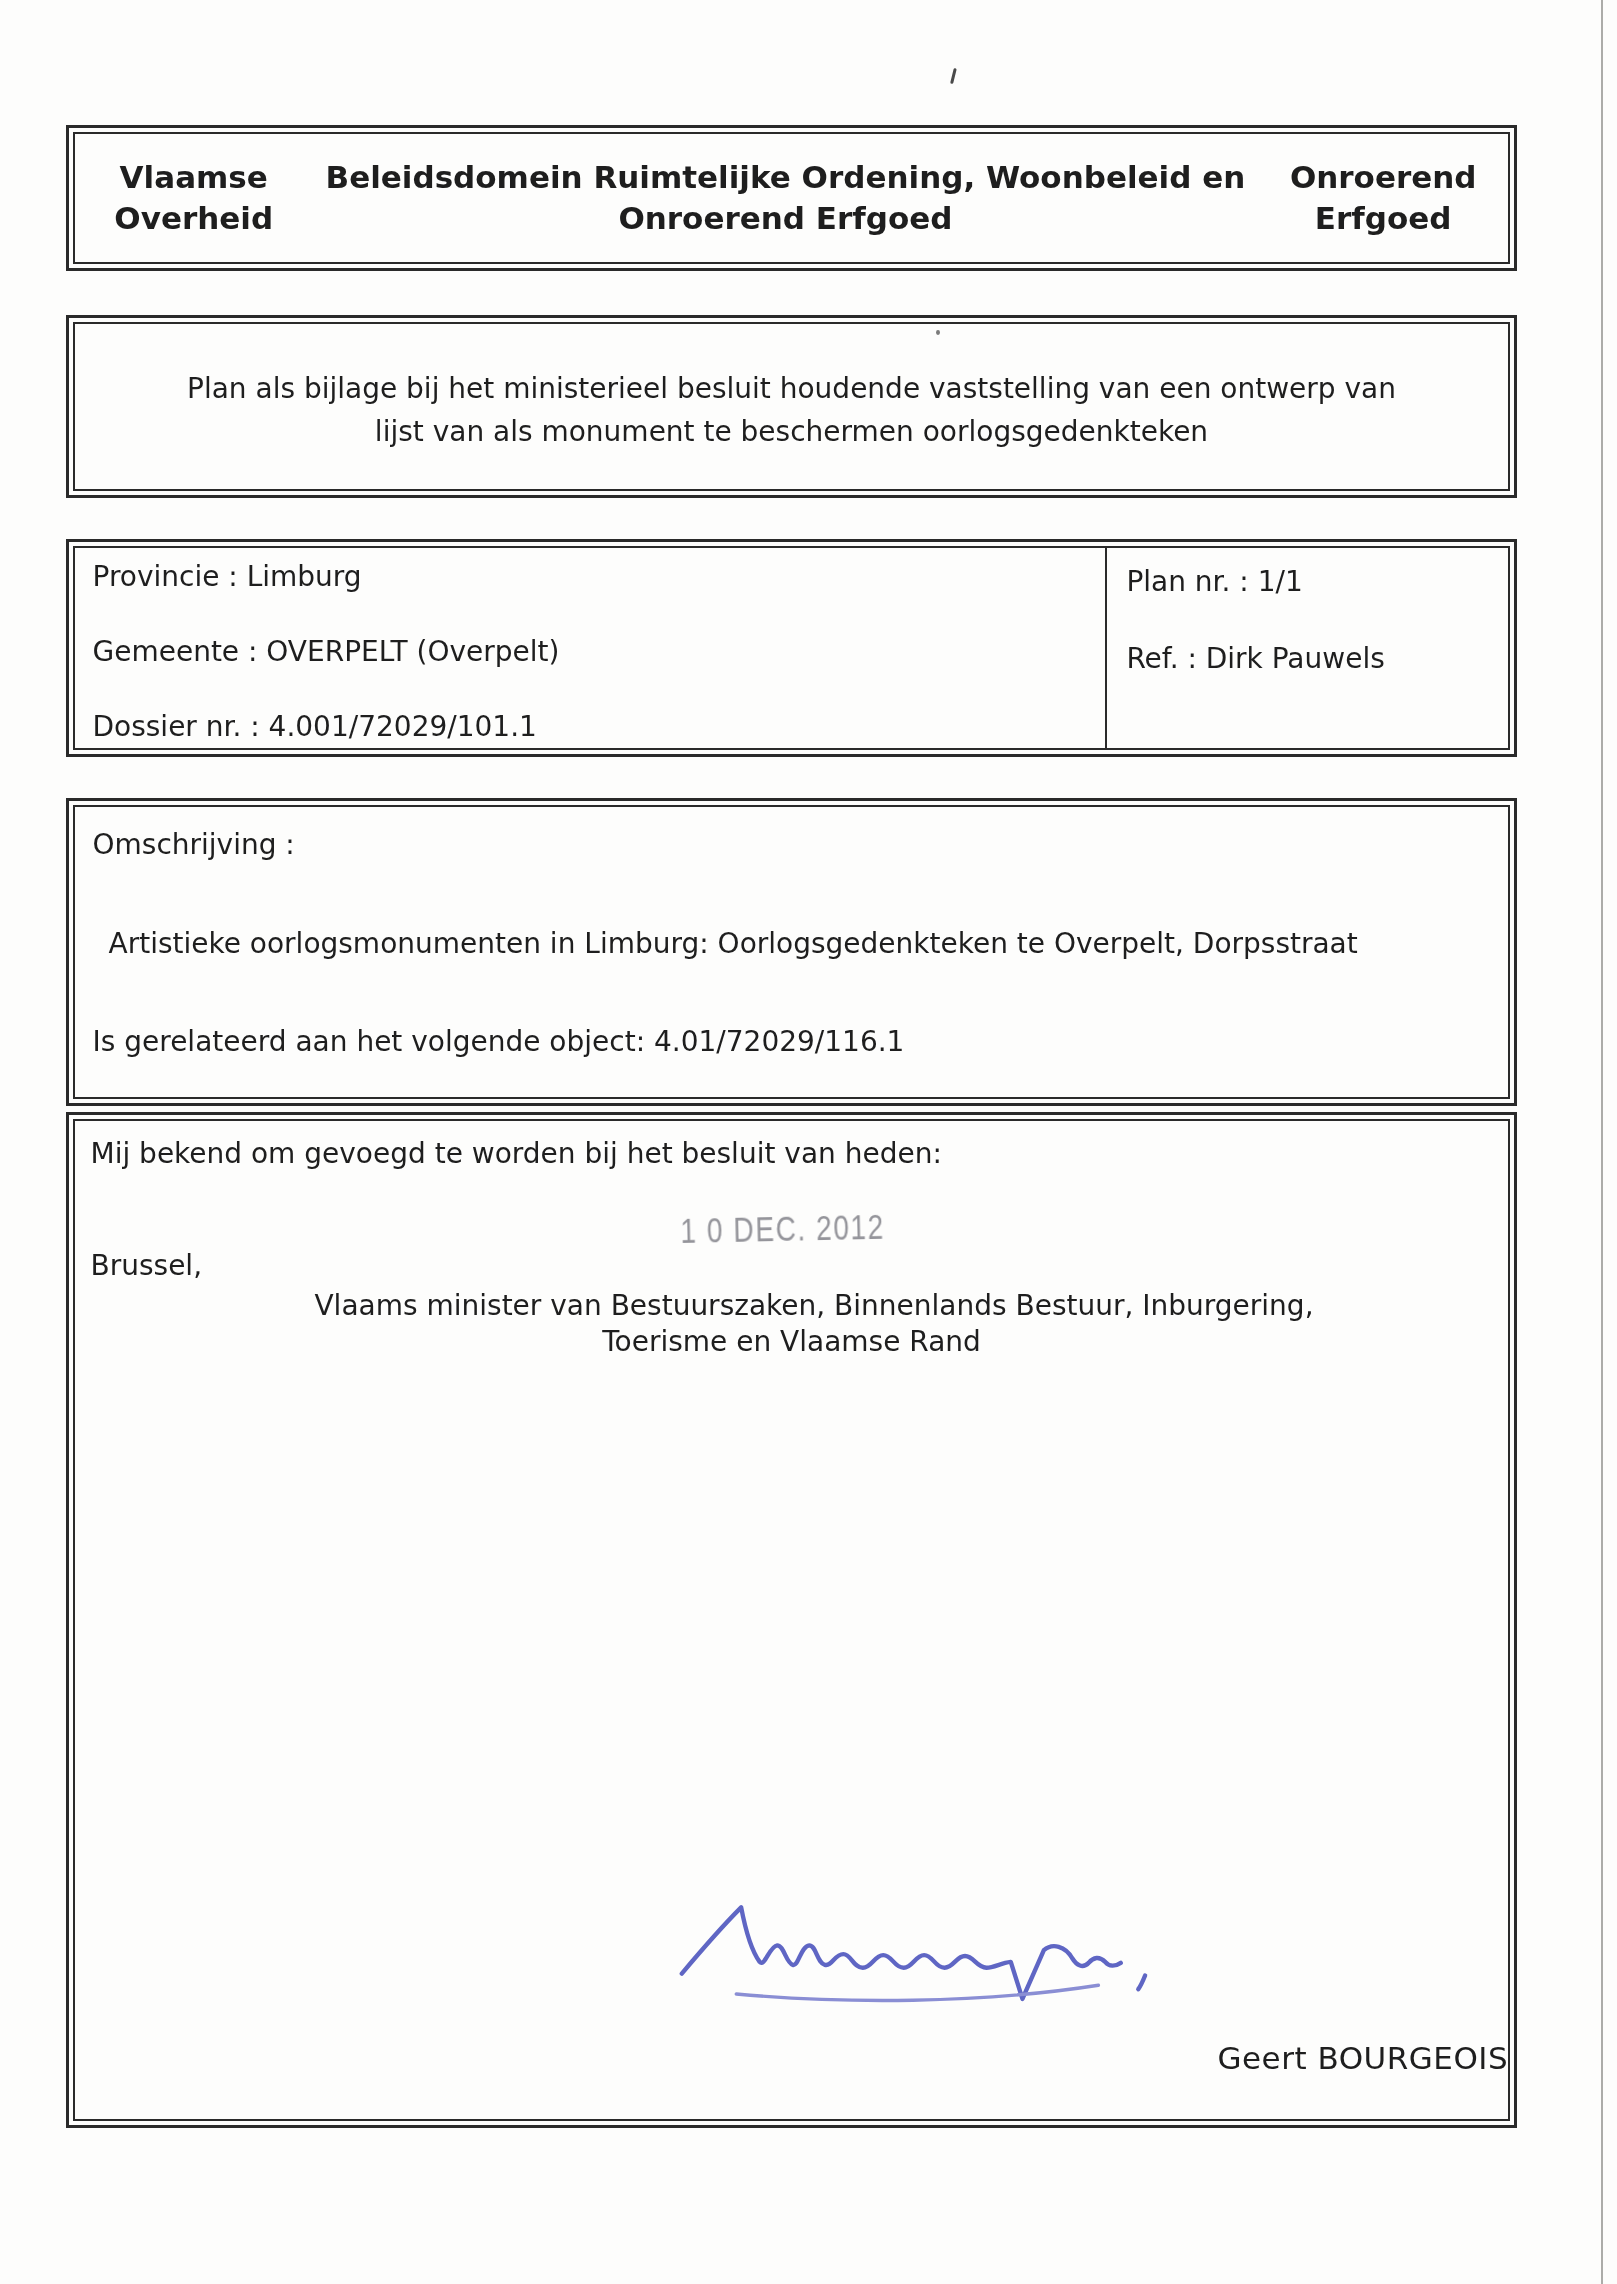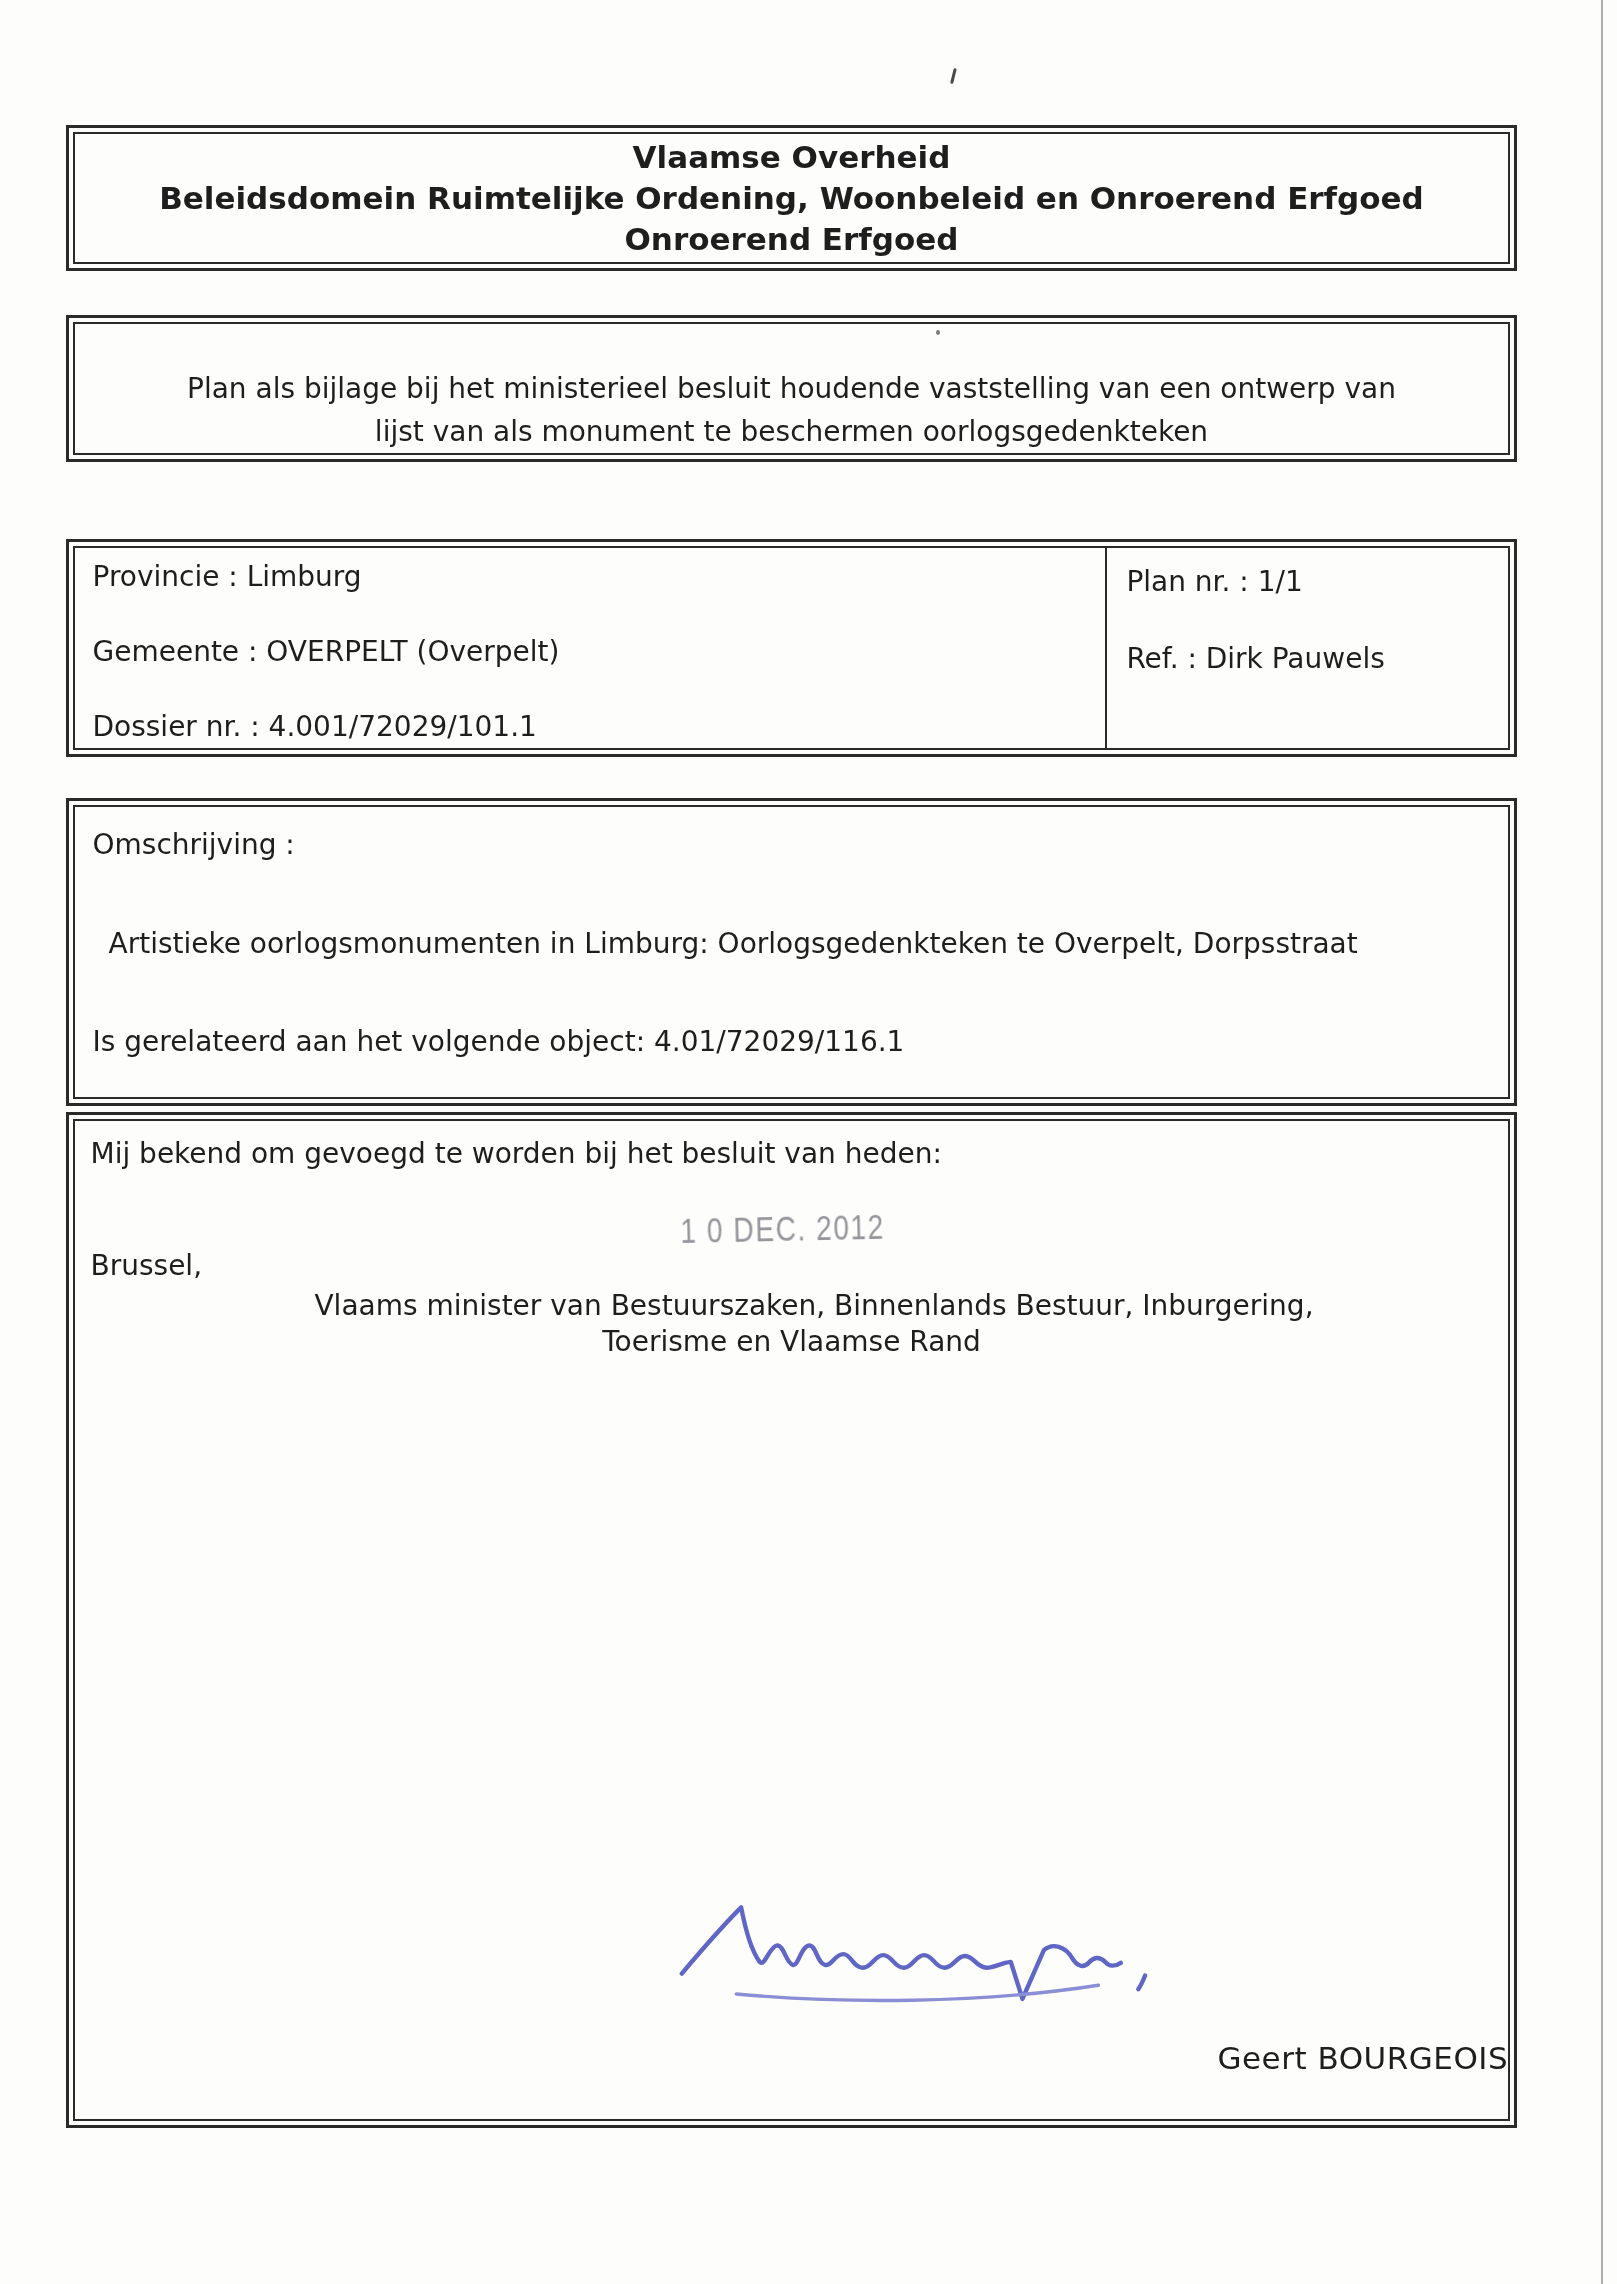--- a/index.html
+++ b/index.html
@@ -27,24 +27,24 @@
     border:3.9px solid var(--border);
     padding:3.9px;box-sizing:border-box;
   }
   .dbox-inner{
     border:2px solid var(--border);
     width:100%;height:100%;box-sizing:border-box;
     position:relative;
   }
   .box-title{top:125px;height:146px;}
   .box-title .dbox-inner{
-    display:flex;flex-direction:column;align-items:center;justify-content:center;
+    display:flex;flex-direction:row;align-items:center;justify-content:center;
     text-align:center;font-weight:bold;font-size:31px;line-height:41px;
   }
-  .box-plan{top:315px;height:147px;}
+  .box-plan{top:315px;height:183px;}
   .box-plan .dbox-inner{
     text-align:center;font-size:28px;line-height:43px;padding-top:43px;
   }
   .box-info{top:539px;height:218px;}
   .info-left{padding:12.7px 0 0 17.6px;font-size:28px;}
   .info-left p{margin:0 0 44px 0;line-height:31px;}
   .info-left p:last-child{margin:0;}
   .info-divider{position:absolute;left:1030px;top:0;bottom:0;width:2px;background:var(--border);}
   .info-right{position:absolute;left:1032px;right:0;top:0;padding:18.5px 0 0 19.5px;font-size:28px;}
   .info-right p{margin:0 0 46px 0;line-height:31px;}

